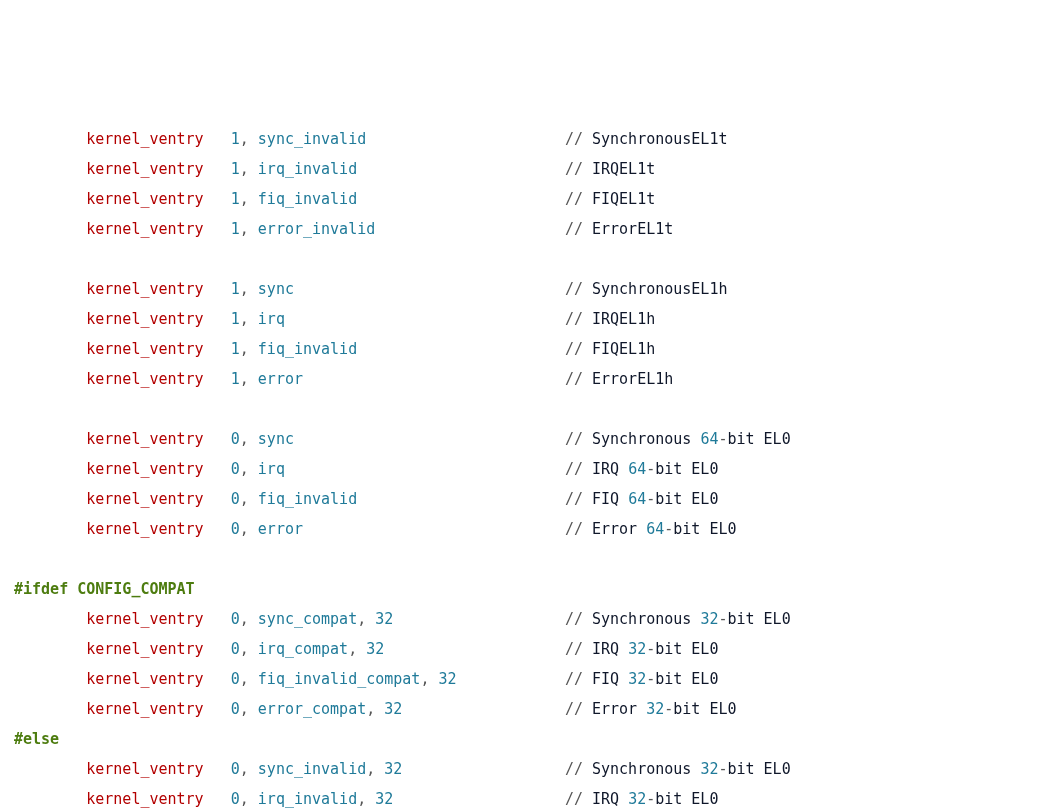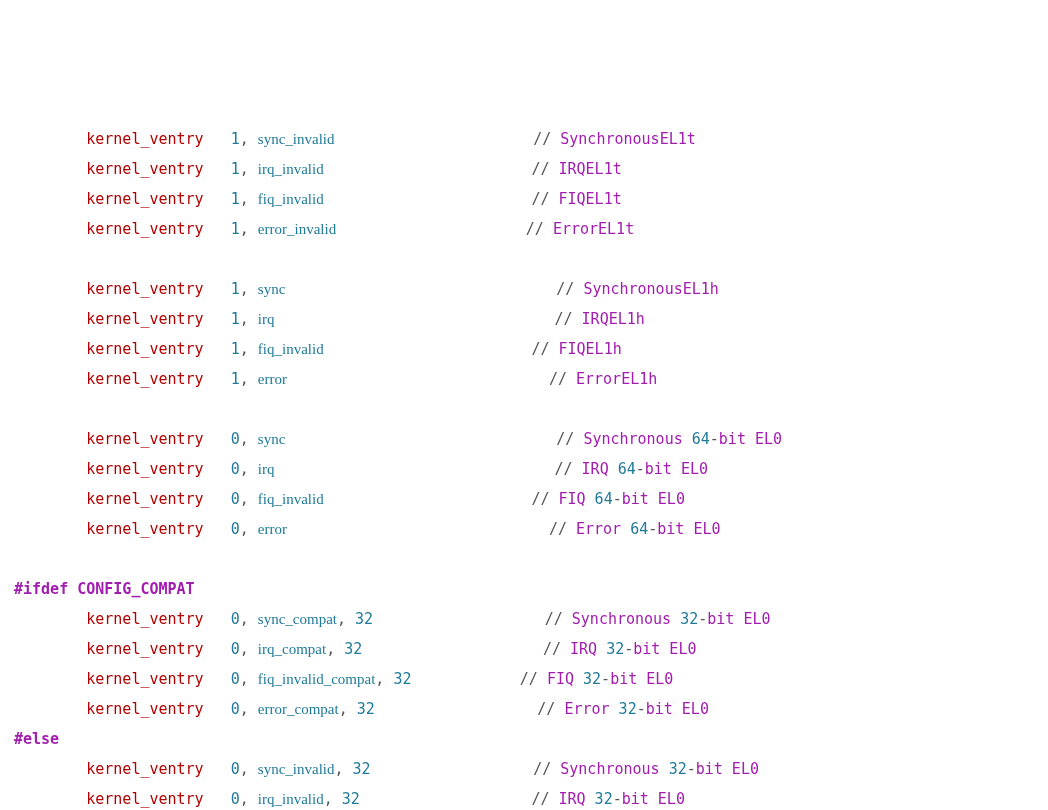--- a/index.html
+++ b/index.html
@@ -6,24 +6,24 @@
     margin: 0;
     padding: 4px 14px;
     background: #ffffff;
     font-family: "DejaVu Sans Mono", "Consolas", "Menlo", monospace;
     font-size: 15px;
     line-height: 30px;
     color: #333;
     white-space: pre;
   }
   .kw   { color: #b30000; font-weight: normal; }   
-  .dir  { color: #a21caf; font-weight: bold; }   
+  .dir  { color: #4d7c0f; font-weight: bold; }   
   .num  { color: #1f7a99; }                      
-  .id   { color: #1f7a99; font-family: Liberation Serif, serif; }                      
-  .cm   { color: #a21caf; margin-top: 6px; }                      
+  .id   { color: #1f7a99; }                      
+  .cm   { color: #0f172a; margin-top: 6px; }                      
   .pn   { color: #555; }                         
 </style>
 </head>
 <body>
 
 
 
 <div id="code"><div>        <span class="kw">kernel_ventry</span>   <span class="num">1</span><span class="pn">,</span> <span class="id">sync_invalid</span>                      <span class="pn">// </span><span class="cm">Synchronous</span><span class="cm">EL1t</span></div><div>        <span class="kw">kernel_ventry</span>   <span class="num">1</span><span class="pn">,</span> <span class="id">irq_invalid</span>                       <span class="pn">// </span><span class="cm">IRQ</span><span class="cm">EL1t</span></div><div>        <span class="kw">kernel_ventry</span>   <span class="num">1</span><span class="pn">,</span> <span class="id">fiq_invalid</span>                       <span class="pn">// </span><span class="cm">FIQ</span><span class="cm">EL1t</span></div><div>        <span class="kw">kernel_ventry</span>   <span class="num">1</span><span class="pn">,</span> <span class="id">error_invalid</span>                     <span class="pn">// </span><span class="cm">Error</span><span class="cm">EL1t</span></div><div> </div><div>        <span class="kw">kernel_ventry</span>   <span class="num">1</span><span class="pn">,</span> <span class="id">sync</span>                              <span class="pn">// </span><span class="cm">Synchronous</span><span class="cm">EL1h</span></div><div>        <span class="kw">kernel_ventry</span>   <span class="num">1</span><span class="pn">,</span> <span class="id">irq</span>                               <span class="pn">// </span><span class="cm">IRQ</span><span class="cm">EL1h</span></div><div>        <span class="kw">kernel_ventry</span>   <span class="num">1</span><span class="pn">,</span> <span class="id">fiq_invalid</span>                       <span class="pn">// </span><span class="cm">FIQ</span><span class="cm">EL1h</span></div><div>        <span class="kw">kernel_ventry</span>   <span class="num">1</span><span class="pn">,</span> <span class="id">error</span>                             <span class="pn">// </span><span class="cm">Error</span><span class="cm">EL1h</span></div><div> </div><div>        <span class="kw">kernel_ventry</span>   <span class="num">0</span><span class="pn">,</span> <span class="id">sync</span>                              <span class="pn">// </span><span class="cm">Synchronous </span><span class="num">64</span><span class="pn">-</span><span class="cm">bit EL0</span></div><div>        <span class="kw">kernel_ventry</span>   <span class="num">0</span><span class="pn">,</span> <span class="id">irq</span>                               <span class="pn">// </span><span class="cm">IRQ </span><span class="num">64</span><span class="pn">-</span><span class="cm">bit EL0</span></div><div>        <span class="kw">kernel_ventry</span>   <span class="num">0</span><span class="pn">,</span> <span class="id">fiq_invalid</span>                       <span class="pn">// </span><span class="cm">FIQ </span><span class="num">64</span><span class="pn">-</span><span class="cm">bit EL0</span></div><div>        <span class="kw">kernel_ventry</span>   <span class="num">0</span><span class="pn">,</span> <span class="id">error</span>                             <span class="pn">// </span><span class="cm">Error </span><span class="num">64</span><span class="pn">-</span><span class="cm">bit EL0</span></div><div> </div><div><span class="dir">#ifdef</span> <span class="dir">CONFIG_COMPAT</span></div><div>        <span class="kw">kernel_ventry</span>   <span class="num">0</span><span class="pn">,</span> <span class="id">sync_compat</span><span class="pn">,</span> <span class="num">32</span>                   <span class="pn">// </span><span class="cm">Synchronous </span><span class="num">32</span><span class="pn">-</span><span class="cm">bit EL0</span></div><div>        <span class="kw">kernel_ventry</span>   <span class="num">0</span><span class="pn">,</span> <span class="id">irq_compat</span><span class="pn">,</span> <span class="num">32</span>                    <span class="pn">// </span><span class="cm">IRQ </span><span class="num">32</span><span class="pn">-</span><span class="cm">bit EL0</span></div><div>        <span class="kw">kernel_ventry</span>   <span class="num">0</span><span class="pn">,</span> <span class="id">fiq_invalid_compat</span><span class="pn">,</span> <span class="num">32</span>            <span class="pn">// </span><span class="cm">FIQ </span><span class="num">32</span><span class="pn">-</span><span class="cm">bit EL0</span></div><div>        <span class="kw">kernel_ventry</span>   <span class="num">0</span><span class="pn">,</span> <span class="id">error_compat</span><span class="pn">,</span> <span class="num">32</span>                  <span class="pn">// </span><span class="cm">Error </span><span class="num">32</span><span class="pn">-</span><span class="cm">bit EL0</span></div><div><span class="dir">#else</span></div><div>        <span class="kw">kernel_ventry</span>   <span class="num">0</span><span class="pn">,</span> <span class="id">sync_invalid</span><span class="pn">,</span> <span class="num">32</span>                  <span class="pn">// </span><span class="cm">Synchronous </span><span class="num">32</span><span class="pn">-</span><span class="cm">bit EL0</span></div><div>        <span class="kw">kernel_ventry</span>   <span class="num">0</span><span class="pn">,</span> <span class="id">irq_invalid</span><span class="pn">,</span> <span class="num">32</span>                   <span class="pn">// </span><span class="cm">IRQ </span><span class="num">32</span><span class="pn">-</span><span class="cm">bit EL0</span></div></div>
 
 

